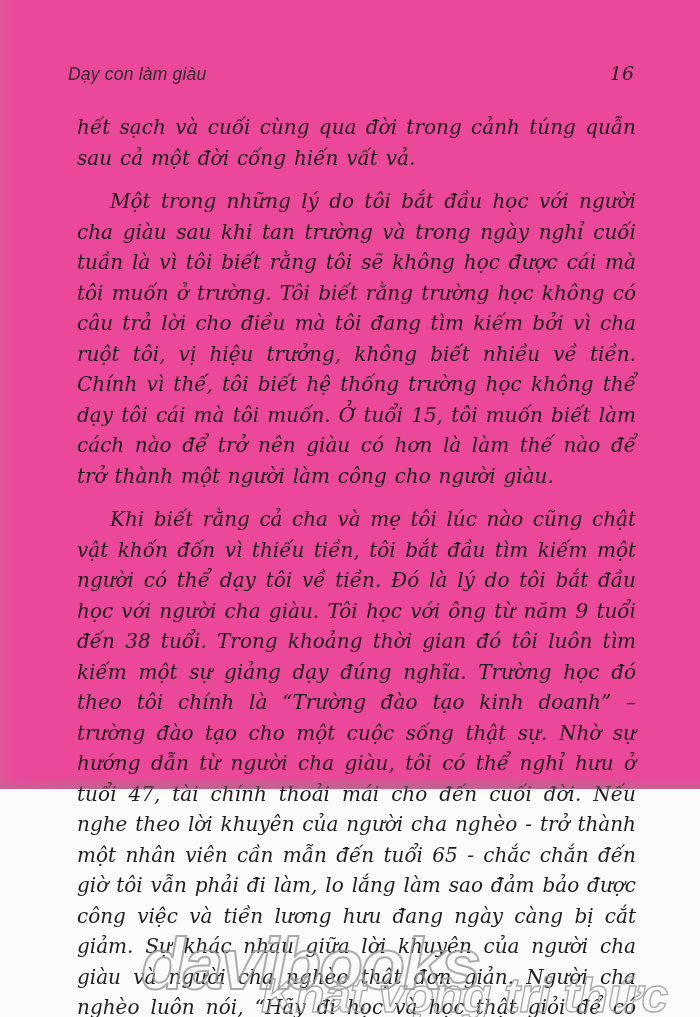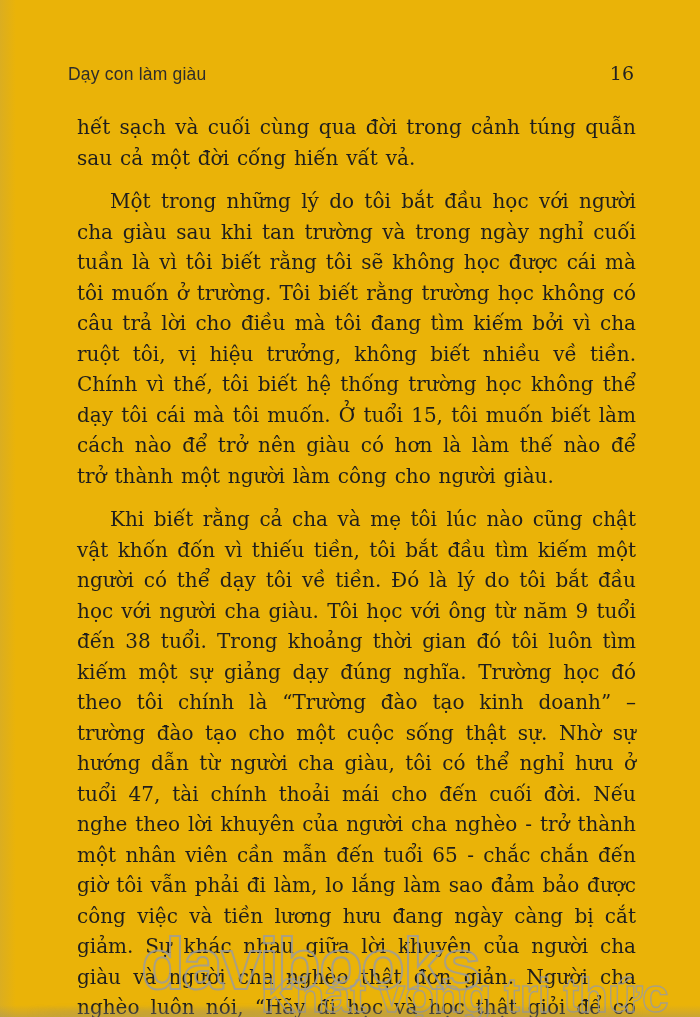--- a/index.html
+++ b/index.html
@@ -7,22 +7,23 @@
     padding: 0;
     width: 700px;
     height: 1017px;
     overflow: hidden;
     background: #fcfbf9;
     font-family: "DejaVu Serif", "Liberation Serif", serif;
   }
   .page {
     position: relative;
     width: 700px;
-    height: 1017px;
-    background: #eab308;
+    height: 789px;
+    background: #ec4899;
+    font-style: italic;
   }
   
   .edge-left {
     position: absolute;
     left: 0; top: 0; bottom: 0;
     width: 16px;
     background: linear-gradient(to right, rgba(150,148,144,0.18), rgba(150,148,144,0));
     pointer-events: none;
   }
   

